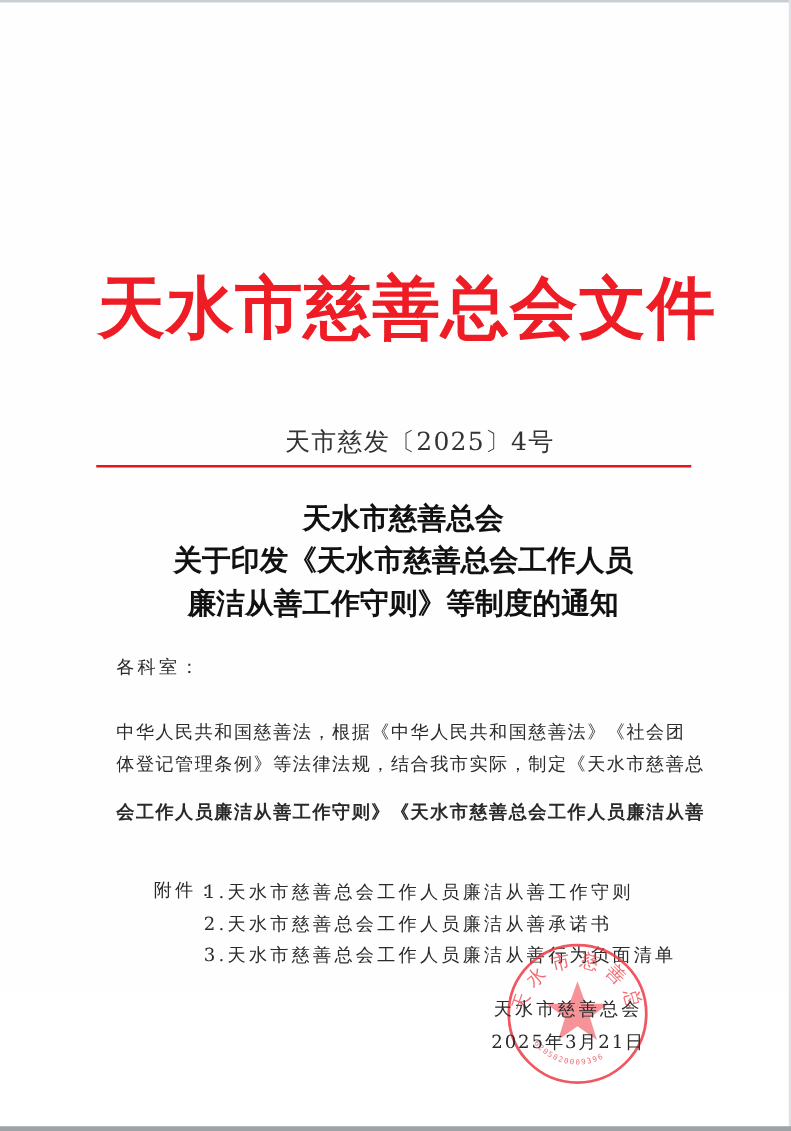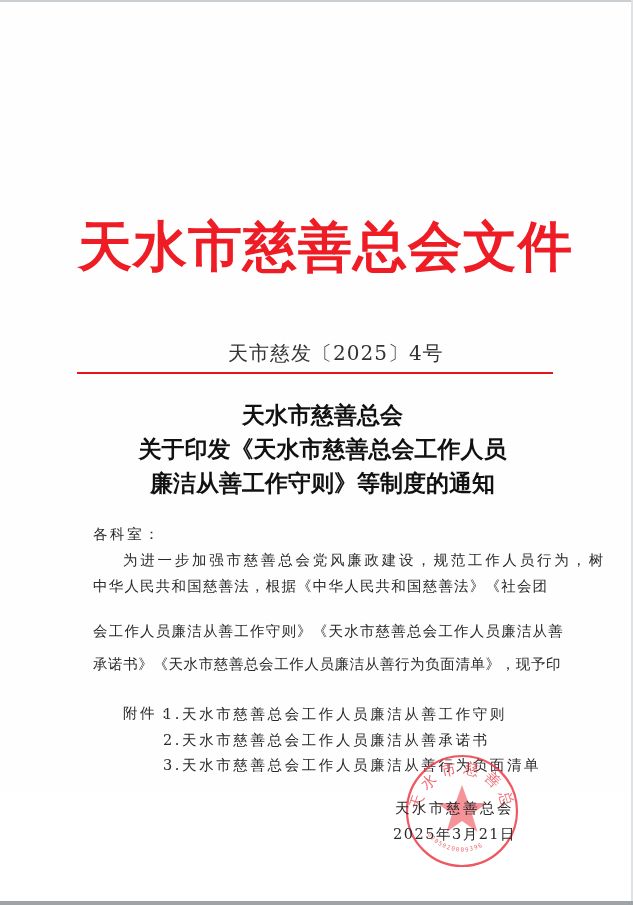--- a/index.html
+++ b/index.html
@@ -28,21 +28,21 @@
     font-weight: bold; font-size: 23px; line-height: 30px; color: #111; white-space: nowrap; }
   .h1 { top: 400px; left: 6px; }
   .h2 { top: 434px; left: 6px; }
   .h3 { top: 468px; left: 6px; }
 
   .body-line { position: absolute; font-size: 14.5px; line-height: 20px; color: #2a2a2a; white-space: nowrap; letter-spacing: 2.6px; text-align: right; }
   .salutation { left: 93px; top: 524px; }
   .l1 { left: 123px; top: 550px; letter-spacing: 2.75px; }
   .l2 { left: 93px; top: 576px; letter-spacing: 1.2px; }
   .l3 { left: 93px; top: 602px; letter-spacing: 1.2px; }
-  .l4 { left: 93px; top: 621px; letter-spacing: 1.2px; }
+  .l4 { left: 93px; top: 640px; letter-spacing: 1.2px; font-weight: bold; }
   .l5 { left: 93px; top: 654px; letter-spacing: 0.6px; }
   .l6 { left: 93px; top: 680px; }
 
   .att-label { left: 123px; top: 704px; font-family: Liberation Mono, monospace; }
   .att1 { left: 163px; top: 704px; }
   .att2 { left: 163px; top: 730px; }
   .att3 { left: 163px; top: 755px; }
 
   .sig-org { left: 395px; top: 798px; letter-spacing: 2.5px; }
   .sig-date { left: 393px; top: 824px; letter-spacing: 1.5px; }
@@ -60,24 +60,23 @@
 
   <div class="red-title">天水市慈善总会文件</div>
   <div class="doc-no">天市慈发〔2025〕4号</div>
   <div class="red-rule"></div>
 
   <div class="heading h1">天水市慈善总会</div>
   <div class="heading h2">关于印发《天水市慈善总会工作人员</div>
   <div class="heading h3">廉洁从善工作守则》等制度的通知</div>
 
   <div class="body-line salutation">各科室：</div>
-  <div class="body-line l1">为进一步加强市慈善总会党风廉政建设，规范工作人员行为，树</div>
   <div class="body-line l2">中华人民共和国慈善法，根据《中华人民共和国慈善法》《社会团</div>
+  <div class="body-line l3">体登记管理条例》等法律法规，结合我市实际，制定《天水市慈善总</div>
   <div class="body-line l4">会工作人员廉洁从善工作守则》《天水市慈善总会工作人员廉洁从善</div>
-  <div class="body-line l5">承诺书》《天水市慈善总会工作人员廉洁从善行为负面清单》，现予印</div>
 
   <div class="body-line att-label">附件：</div>
   <div class="body-line att1">1.天水市慈善总会工作人员廉洁从善工作守则</div>
   <div class="body-line att2">2.天水市慈善总会工作人员廉洁从善承诺书</div>
   <div class="body-line att3">3.天水市慈善总会工作人员廉洁从善行为负面清单</div>
 
   <div class="stamp">
     <svg viewBox="0 0 116 116">
       <defs>
         <path id="ringTop" d="M 16 62 A 42 42 0 1 1 100 62"></path>

